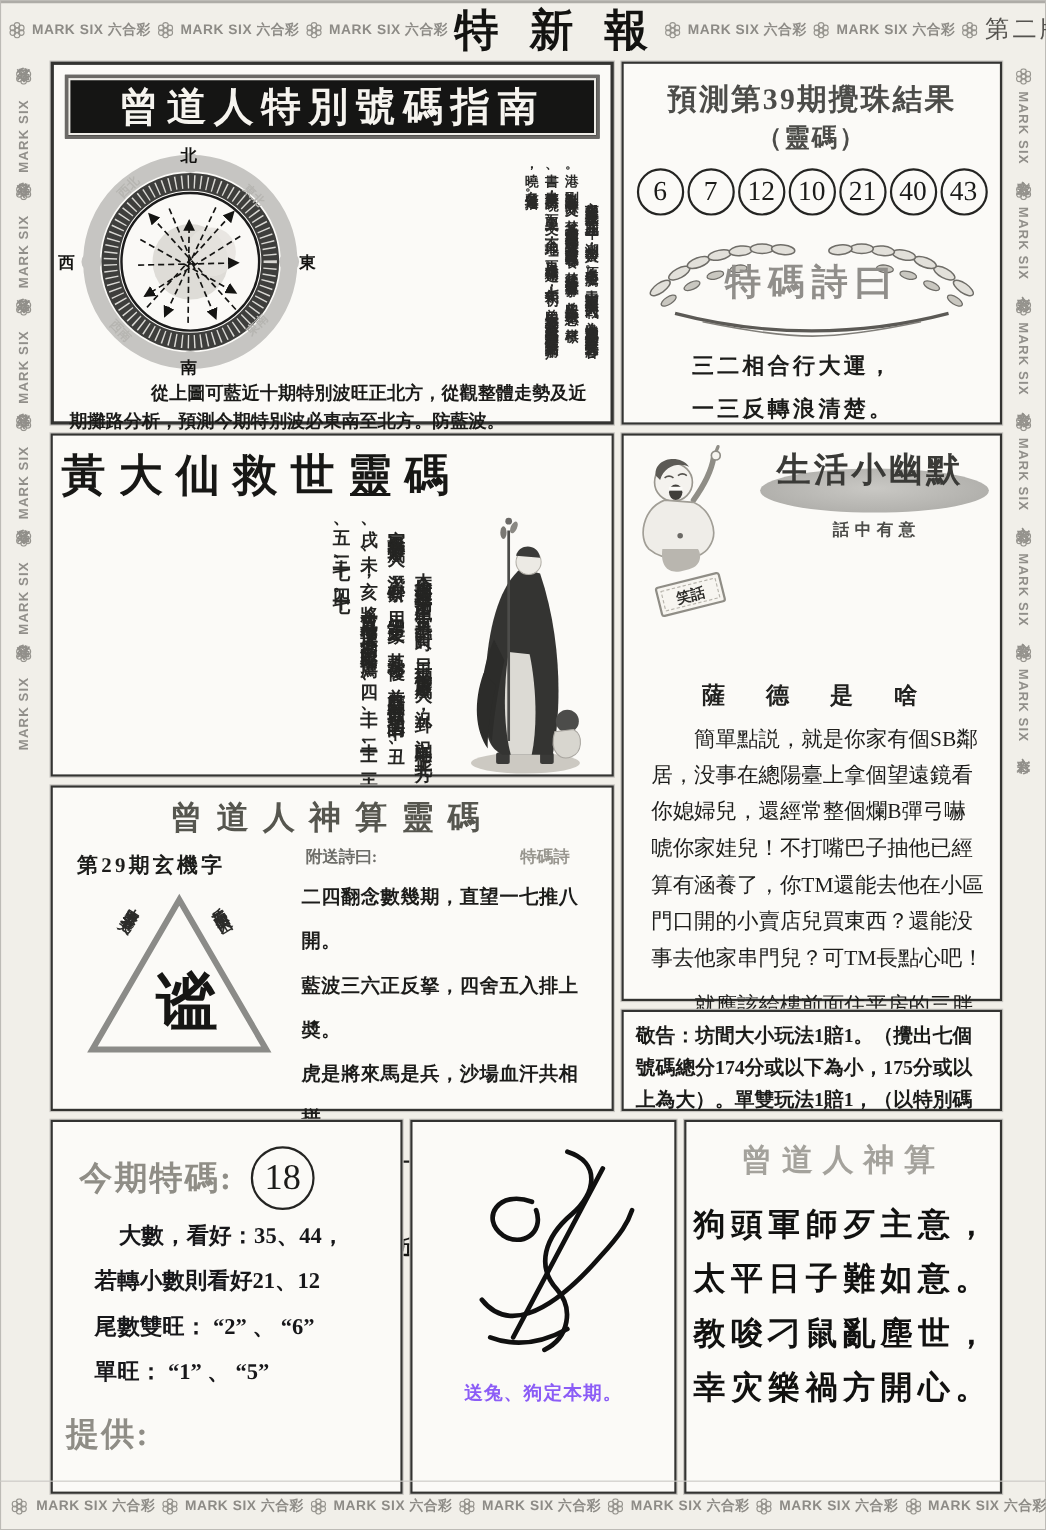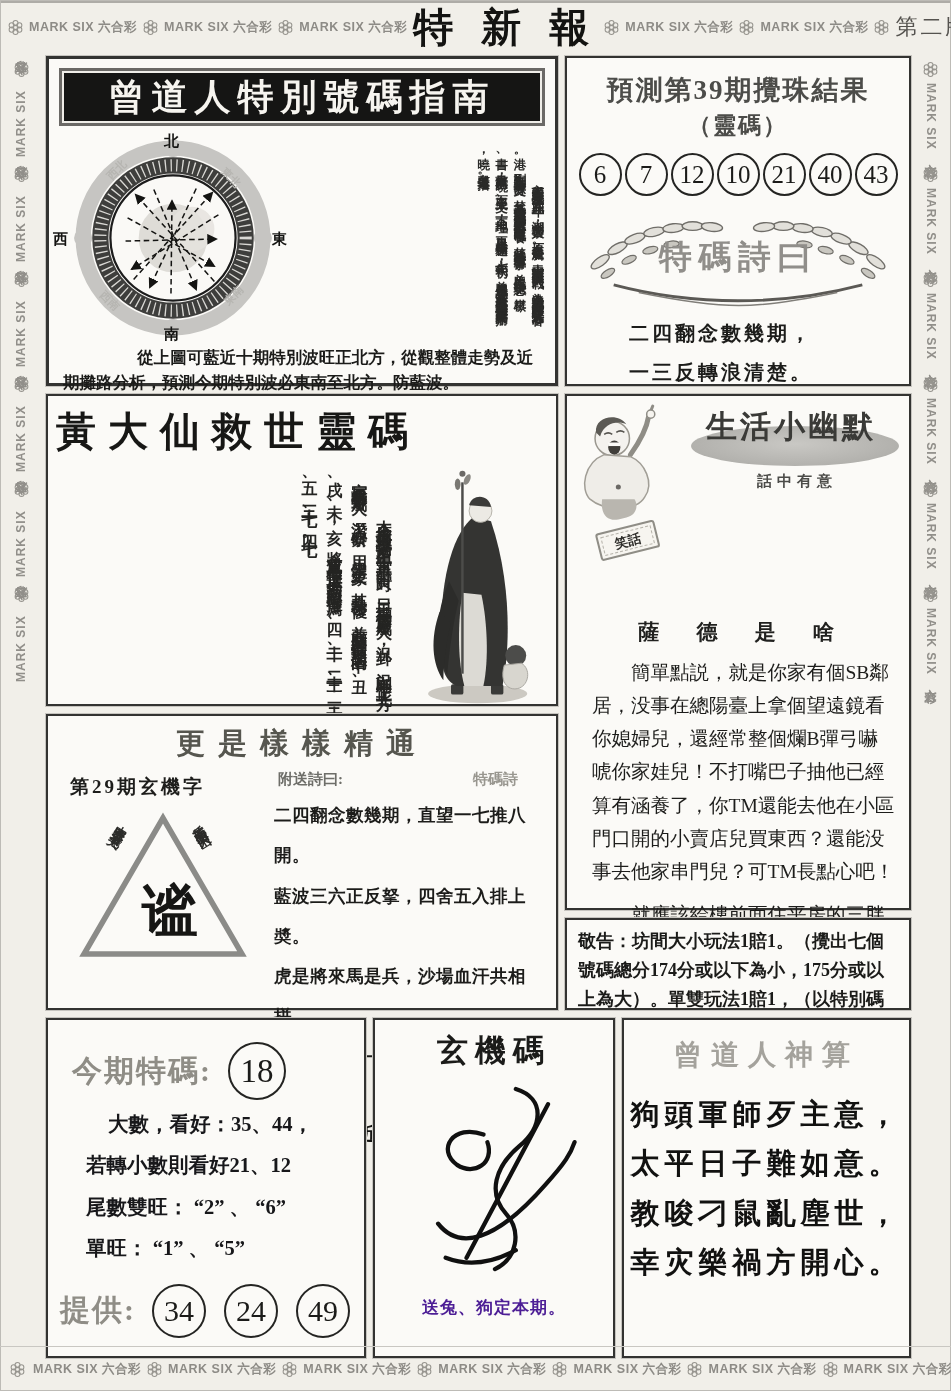--- a/index.html
+++ b/index.html
@@ -91,21 +91,21 @@
   .sp-head{display:flex;align-items:center;gap:16px;margin:14px 0 4px 14px;}
   .sp-label{font-size:30px;font-weight:bold;color:#8f8d86;letter-spacing:2px;}
   .sp-head .ball{width:54px;height:54px;font-size:33px;border-width:2.5px;}
   .sp-lines{margin-left:28px;}
   .sp-lines div{font-size:20.5px;font-weight:bold;line-height:2.02;color:#17171a;}
   .sp-lines div:first-child{margin-left:22px;}
   .sp-prov{display:flex;align-items:center;gap:16px;margin:14px 0 0 2px;}
   .sp-prov .ball{width:50px;height:50px;font-size:30px;border-width:2.5px;}
   .box-xuanji{width:242px;flex:none;text-align:center;padding-top:10px;}
   .xj-title{font-size:31px;font-weight:bold;letter-spacing:7px;color:#1b1b19;}
-  .xj-caption{font-size:17px;font-weight:bold;letter-spacing:1px;margin-top:2px;color:#4c1d95;}
+  .xj-caption{font-size:17px;font-weight:bold;letter-spacing:1px;margin-top:2px;color:#8b5cf6;}
   .box-shensuan{flex:1;text-align:center;padding-top:16px;}
   .ss-title{font-size:28px;font-weight:bold;color:#a4a29c;letter-spacing:9px;}
   .ss-poem{margin-top:16px;}
   .ss-poem div{font-size:29px;font-weight:bold;letter-spacing:5px;line-height:1.7;color:#111110;}
 </style>
 </head>
 <body>
 
 <svg width="0" height="0" style="position:absolute">
   <defs>
@@ -312,21 +312,21 @@
               <ellipse cx="61" cy="16" rx="3" ry="6" fill="#7a7873"></ellipse>
               <ellipse cx="71" cy="11" rx="3" ry="6" fill="#8a8883" transform="rotate(25 71 11)"></ellipse>
               <circle cx="66" cy="5" r="3.2" fill="#6b6966"></circle>
               <circle cx="122" cy="196" r="11" fill="#4c4c4a"></circle>
               <path d="M110,206 C104,226 116,234 126,230 C136,226 138,210 128,204 Z" fill="#d8d6cf" stroke="#a9a6a0" stroke-width="1"></path>
             </svg>
           </div>
         </section>
 
         <section class="box box-lingma">
-          <div class="lm-title">更是樣樣精通</div>
+          <div class="lm-title">曾道人神算靈碼</div>
           <div class="lm-row">
             <div class="lm-left">
               <div class="lm-issue">第29期玄機字</div>
               <div class="tri-wrap">
                 <svg width="214" height="160" viewBox="0 0 214 160">
                   <polygon points="107,14 28,150 186,150" fill="none" stroke="#8b8b88" stroke-width="5.5"></polygon>
                   <text x="114" y="126" font-size="56" font-weight="bold" text-anchor="middle" fill="#161614" font-family="'Liberation Serif','DejaVu Serif',serif">谧</text>
                 </svg>
                 <span class="tri-side tri-l">中獎不看五七天</span>
                 <span class="tri-side tri-r">后若憑防四人出</span>
@@ -380,21 +380,21 @@
                 <ellipse cx="74" cy="50" rx="8" ry="3.5" transform="rotate(-14 74 50)"></ellipse>
                 <ellipse cx="96" cy="44" rx="8" ry="3.5" transform="rotate(-7 96 44)"></ellipse>
               </g>
             </g>
             <use href="#wl" transform="translate(330,0) scale(-1,1)"></use>
             <path d="M36,86 C120,108 210,108 294,86" fill="none" stroke="#5b5955" stroke-width="3"></path>
             <path d="M62,94 C150,112 182,112 268,94" fill="none" stroke="#807e79" stroke-width="1.5"></path>
             <text x="165" y="68" font-size="34" font-weight="bold" text-anchor="middle" fill="#908e8a" letter-spacing="7" font-family="'Liberation Serif','DejaVu Serif',serif">特碼詩曰</text>
           </svg>
           <div class="fc-poem">
-              <div>二四翻念數幾期，</div>
+              <div>三二相合行大運，</div>
               <div>一三反轉浪清楚。</div>
             </div>
         </section>
 
         <section class="box box-humor">
           <svg class="humor-cartoon" width="118" height="162" viewBox="0 0 115 160">
             <path d="M56,52 C66,38 72,26 74,14" stroke="#8f8d86" stroke-width="5" fill="none" stroke-linecap="round"></path>
             <path d="M74,14 L78,4" stroke="#8f8d86" stroke-width="3" fill="none" stroke-linecap="round"></path>
             <circle cx="76" cy="12" r="4" fill="#f6f4ef" stroke="#8f8d86" stroke-width="1.5"></circle>
             <circle cx="38" cy="36" r="17" fill="#f4f2ee" stroke="#9a978f" stroke-width="1.5"></circle>
@@ -438,30 +438,24 @@
           <span class="ball">18</span>
         </div>
         <div class="sp-lines">
             <div>大數，看好：35、44，</div>
             <div>若轉小數則看好21、12</div>
             <div>尾數雙旺： “2” 、 “6”</div>
             <div>單旺： “1” 、 “5”</div>
           </div>
         <div class="sp-prov">
           <span class="sp-label">提供:</span>
-          <span style="display:flex;gap:18px;">
-              <span class="ball">34</span>
-              <span class="ball">24</span>
-              <span class="ball">49</span>
-            </span>
         </div>
       </section>
 
       <section class="box box-xuanji">
-        <div class="xj-title">玄機碼</div>
         <svg width="190" height="218" viewBox="0 0 190 230" fill="none" stroke="#101010" stroke-width="4.5" stroke-linecap="round">
           <path d="M118,18 C150,28 146,58 122,78 C96,100 88,128 108,150 C124,168 120,196 96,208"></path>
           <path d="M84,66 C52,54 34,82 56,98 C74,110 96,96 88,74"></path>
           <path d="M152,34 L66,196"></path>
           <path d="M36,160 C58,188 96,180 150,118 C170,96 176,86 180,74"></path>
           <path d="M44,196 C70,206 96,200 118,188"></path>
         </svg>
         <div class="xj-caption">送兔、狗定本期。</div>
       </section>
 

